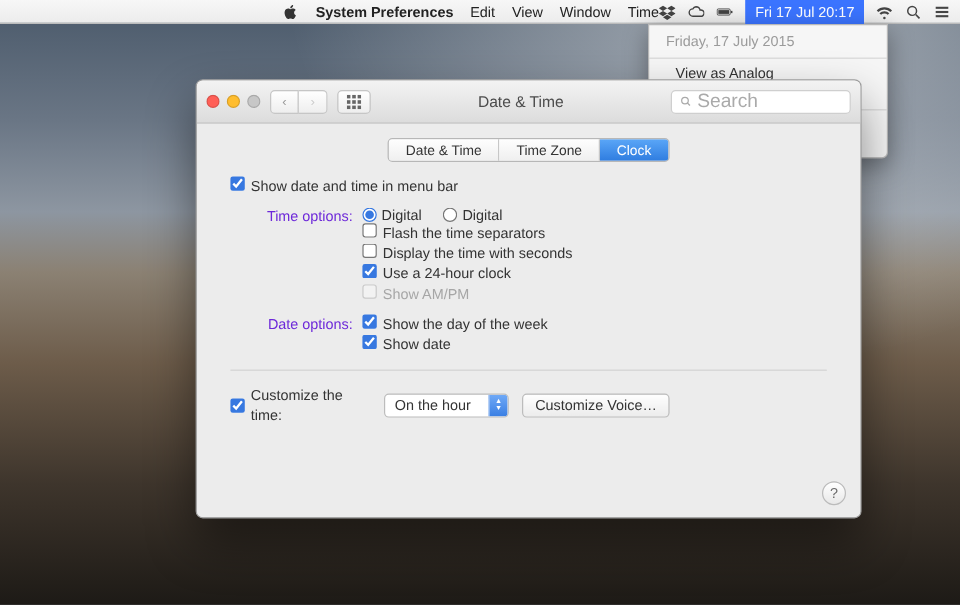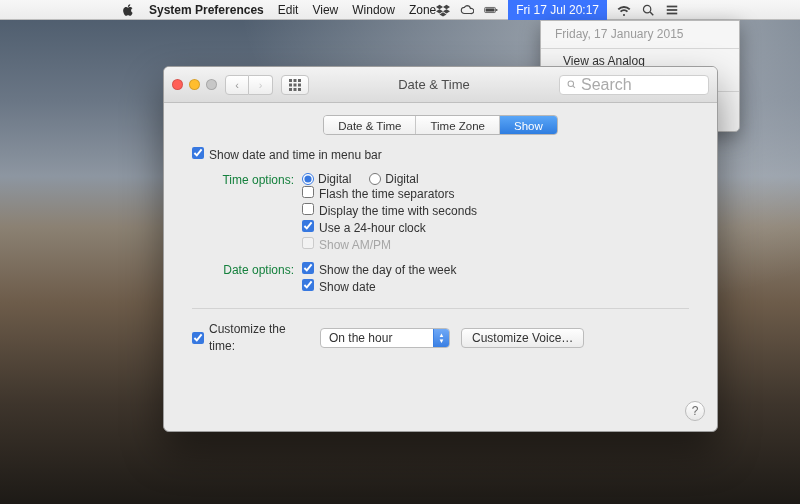--- a/index.html
+++ b/index.html
@@ -12,21 +12,21 @@
     radial-gradient(ellipse at 80% -10%, rgba(255,255,255,0.55), rgba(255,255,255,0) 45%),
     linear-gradient(180deg, #4a596a 0%, #6a7685 20%, #8d96a1 35%, #8b8173 45%, #6d5c4a 60%, #3e352c 80%, #1d1a16 100%);
 }
 
 
 .menubar {
   position:absolute; top:0; left:0; right:0; height:20px;
   background:linear-gradient(#f7f7f7,#ececec);
   border-bottom:1px solid #bcbcbc;
   display:flex; align-items:center; font-size:12px; color:#222;
-  padding:0 8px; justify-content:center;
+  padding:0 8px; justify-content:flex-end;
 }
 .menubar .left, .menubar .right { display:flex; align-items:center; gap:14px; }
 .menubar .left .app { font-weight:600; }
 .menubar .right { gap:10px; }
 .menubar .right .clock-text { background:#3b74ff; color:#fff; padding:2px 8px; border-radius:0; line-height:16px; }
 .menubar svg { width:14px; height:14px; display:block; }
 
 
 .dropdown {
   position:absolute; top:20px; right:60px; width:200px;
@@ -68,34 +68,34 @@
 
 .tabs { display:flex; justify-content:center; padding:12px 0 8px; }
 .tabbar { display:flex; border:1px solid #b7b7b7; border-radius:4px; overflow:hidden; height:20px; }
 .tabbar .tab { font-size:11.5px; padding:2px 14px; background:linear-gradient(#fefefe,#efefef); border-right:1px solid #c7c7c7; color:#333; line-height:16px; }
 .tabbar .tab:last-child { border-right:none; }
 .tabbar .tab.active { background:linear-gradient(#5aa6f7,#2f7de0); color:#fff; }
 
 
 .form { padding:0 28px; font-size:12px; color:#333; }
 .row { display:flex; align-items:flex-start; margin:8px 0; }
-.row .lbl { width:110px; text-align:right; padding-right:8px; padding-top:1px; color:#15803d; }
+.row .lbl { width:110px; text-align:right; padding-right:8px; padding-top:1px; color:#6d28d9; }
 .row .val { flex:1; }
 .chk { display:flex; gap:5px; line-height:17px; }
 .chk input { width:12px; height:12px; accent-color:#3778e0; margin:0; }
 .chk.disabled { color:#a6a6a6; }
 .radio-row { display:flex; gap:18px; }
 .radio-row label { display:flex; align-items:center; gap:4px; font-size:12px; }
 .radio-row input { accent-color:#3778e0; margin:0; width:12px; height:12px; }
 
 hr.sep { border:none; border-top:1px solid #d3d3d3; margin:12px 0; }
 
 .select-like {
   display:inline-flex; align-items:center; justify-content:space-between;
-  height:20px; width:130px; background:#fff; border:1px solid #bcbcbc; border-radius:4px;
+  height:20px; width:104px; background:#fff; border:1px solid #bcbcbc; border-radius:4px;
   font-size:12px; padding:0 0 0 8px; color:#333;
 }
 .select-like .arrows { width:16px; height:100%; background:linear-gradient(#6fa9f7,#3a7fe3); border-left:1px solid #3a7fe3; border-radius:0 3px 3px 0; display:flex; flex-direction:column; align-items:center; justify-content:center; color:#fff; font-size:6px; line-height:6px; }
 .btn {
   display:inline-flex; align-items:center; height:20px; padding:0 10px;
   background:linear-gradient(#fefefe,#ececec); border:1px solid #bcbcbc; border-radius:4px;
   font-size:12px; color:#333; margin-left:6px;
 }
 
 .help { position:absolute; right:12px; bottom:10px; width:20px; height:20px; border-radius:50%; border:1px solid #bbb; background:linear-gradient(#fff,#e8e8e8); display:flex; align-items:center; justify-content:center; font-size:12px; color:#6a6a6a; }
@@ -109,21 +109,21 @@
   <div class="left">
     <span>
       <svg viewBox="0 0 16 16">
           <path fill="#333" d="M11.5 8.6c0-1.8 1.5-2.6 1.5-2.6-0.8-1.2-2.1-1.3-2.5-1.3-1.1-.1-2 .6-2.5.6s-1.3-.6-2.2-.6c-1.1 0-2.2.7-2.8 1.7-1.2 2-0.3 5 0.8 6.6.6.8 1.2 1.7 2.1 1.7.9 0 1.2-.6 2.2-.6s1.3.6 2.2.6c.9 0 1.5-.8 2.1-1.7.6-.9.9-1.8.9-1.8s-1.8-.7-1.8-2.6zM9.9 3.5c.5-.6.8-1.4.7-2.2-.7 0-1.5.5-2 1.1-.4.5-.8 1.3-.7 2.1.8 0 1.5-.4 2-1z"></path>
         </svg>
     </span>
     <span class="app">System Preferences</span>
     <span>Edit</span>
     <span>View</span>
     <span>Window</span>
-    <span>Zone</span>
+    <span>Time</span>
   </div>
   <div class="right">
     <span>
         <svg viewBox="0 0 16 16">
           <path fill="#444" d="M4 2l4 2.5L4 7 0 4.5 4 2zm8 0l4 2.5L12 7 8 4.5 12 2zM0 9.5L4 7l4 2.5L4 12 0 9.5zm12-2.5l4 2.5L12 12 8 9.5 12 7zM4 13l4-2.5L12 13l-4 2.5L4 13z"></path>
         </svg>
       </span>
     <span>
         <svg viewBox="0 0 16 16">
           <path fill="none" stroke="#444" stroke-width="1.3" d="M8 3a4 4 0 0 1 3.9 3.2A3 3 0 1 1 12 12H5a3.5 3.5 0 0 1 0-7 4 4 0 0 1 3-2z"></path>
@@ -152,21 +152,21 @@
         <svg viewBox="0 0 16 16">
           <rect x="2" y="3" width="12" height="2" fill="#444"></rect>
           <rect x="2" y="7" width="12" height="2" fill="#444"></rect>
           <rect x="2" y="11" width="12" height="2" fill="#444"></rect>
         </svg>
       </span>
   </div>
 </div>
 
 <div class="dropdown">
-  <div class="hdr">Friday, 17 January 2015</div>
+  <div class="hdr">Friday, 17 July 2015</div>
   <hr>
   <div class="item">View as Analog</div>
   <div class="item check">View as Digital</div>
   <hr>
   <div class="item">Open Date &amp; Time Preferences…</div>
 </div>
 
 <div class="prefs">
   <div class="titlebar">
     <div class="traffic">
@@ -200,21 +200,21 @@
           <line x1="10" y1="10" x2="13" y2="13" stroke="#aaa" stroke-width="1.5"></line>
         </svg>
       <span>Search</span>
     </div>
   </div>
 
   <div class="tabs">
     <div class="tabbar">
       <div class="tab">Date &amp; Time</div>
       <div class="tab">Time Zone</div>
-      <div class="tab active">Show</div>
+      <div class="tab active">Clock</div>
     </div>
   </div>
 
   <div class="form">
     <div class="chk" style="margin:4px 0 8px 0">
       <input type="checkbox" checked="" style="">
       <span>Show date and time in menu bar</span>
     </div>
 
     <div class="row">

